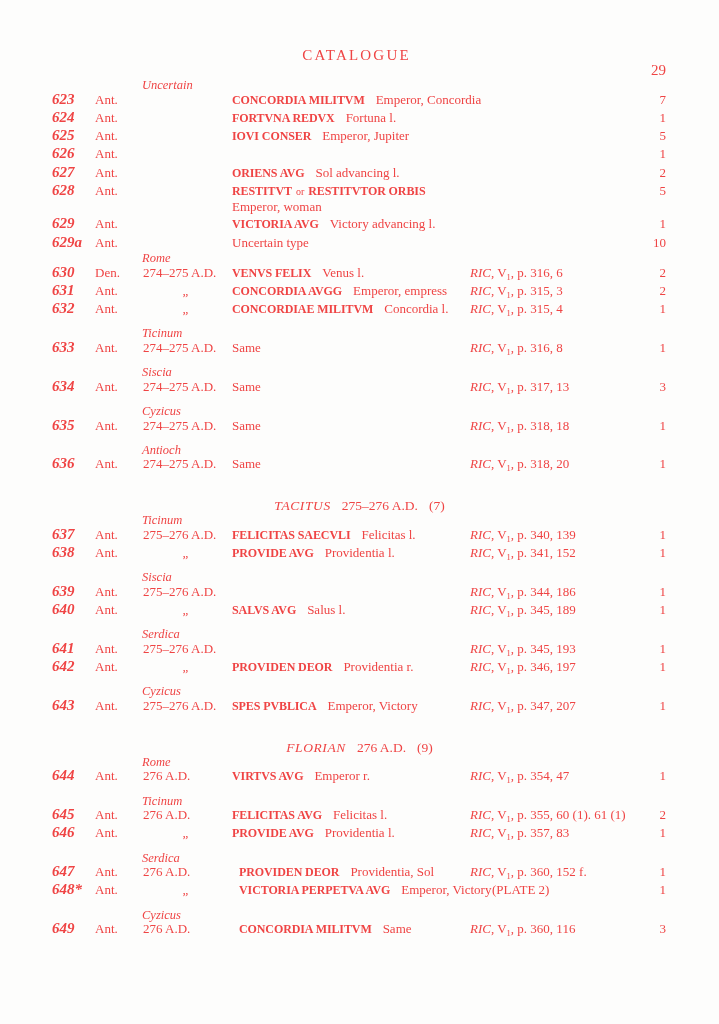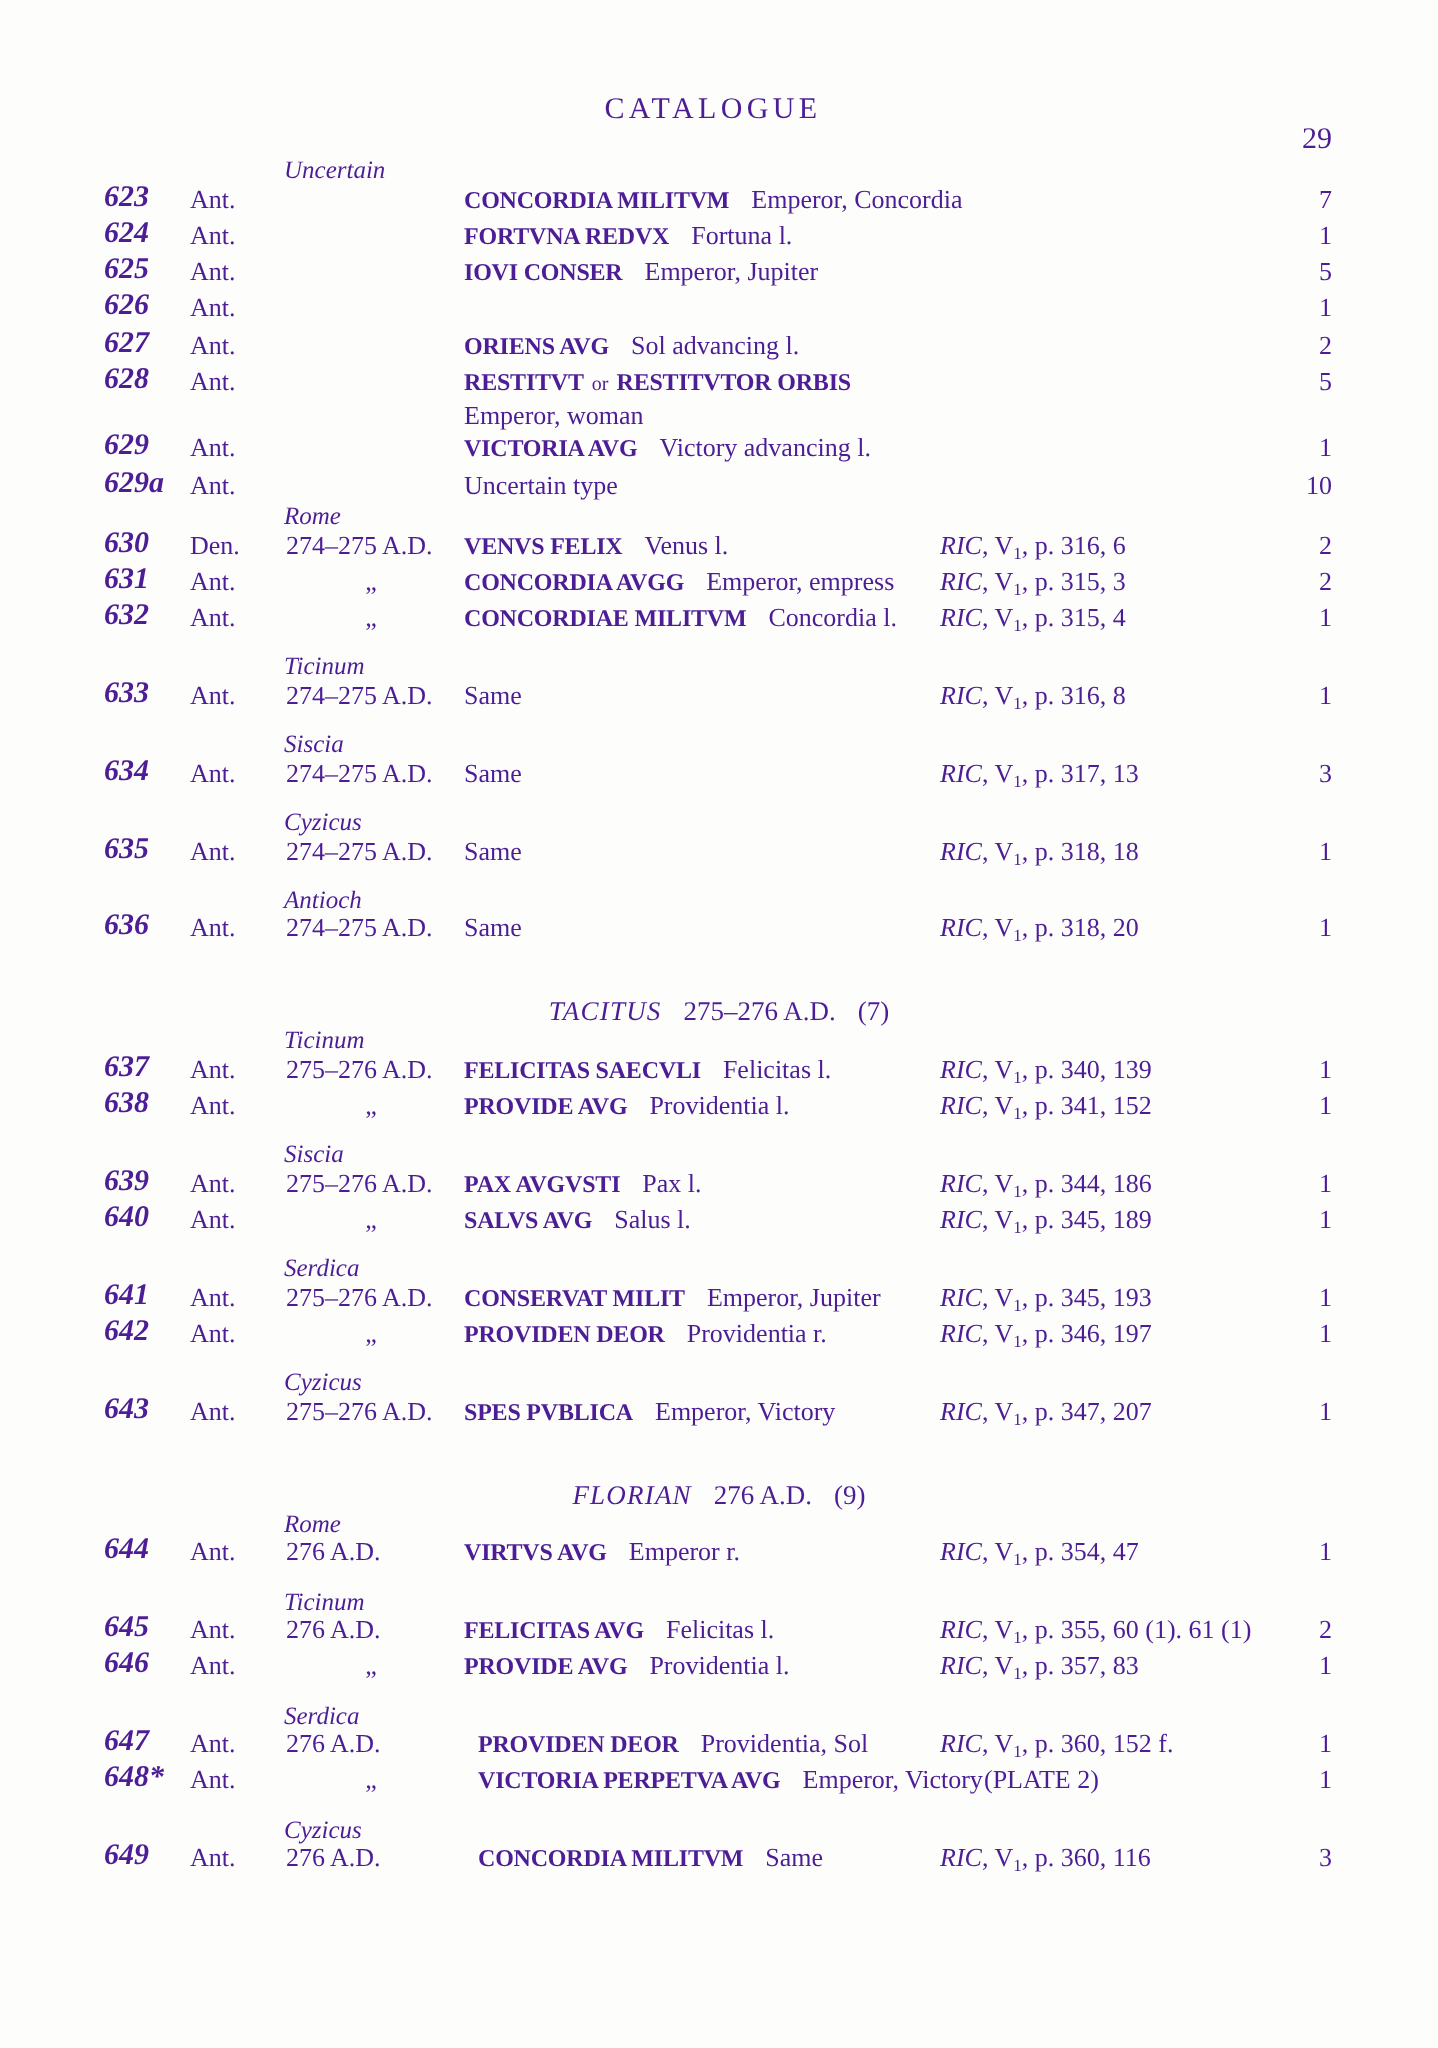--- a/index.html
+++ b/index.html
@@ -1,18 +1,18 @@
 <!DOCTYPE html>
 <html><head>
 <meta charset="utf-8">
 <style>
   html,body{margin:0;padding:0;background:#e8e8e8;}
   .page{
     position:relative;width:719px;height:1024px;margin:0 auto;
-    background:#fdfdfc;color:#4c1d95;overflow:hidden;box-sizing:border-box;
+    background:#fdfdfc;color:#ef4444;overflow:hidden;box-sizing:border-box;
     padding-top:47px;font-family:"Liberation Serif",serif;
   }
   .pg-header{position:relative;height:16px;margin-bottom:17px;}
   .pg-title{
     position:absolute;left:0;right:6px;text-align:center;
     font-size:15px;letter-spacing:2.2px;line-height:16px;
   }
   .pg-num{position:absolute;right:53px;top:15px;font-size:15px;line-height:16px;}
 
   .heading{
@@ -207,40 +207,38 @@
         <span class="c-ref"><span class="ref-ric">RIC</span><span class="ref-mid">, V</span><span class="ref-sub">1</span><span class="ref-tail">, p. 341, 152</span></span>
         <span class="c-count">1</span>
       </div>
       <div class="mint-line">
         <span class="mint">Siscia</span>
       </div>
       <div class="row">
         <span class="c-no">639</span>
         <span class="c-type">Ant.</span>
         <span class="c-date">275–276 A.D.</span>
-        <span class="c-main"><span class="legend">PAX AVGVSTI</span><span class="desc">Pax l.</span></span>
         <span class="c-ref"><span class="ref-ric">RIC</span><span class="ref-mid">, V</span><span class="ref-sub">1</span><span class="ref-tail">, p. 344, 186</span></span>
         <span class="c-count">1</span>
       </div>
       <div class="row">
         <span class="c-no">640</span>
         <span class="c-type">Ant.</span>
         <span class="c-date ditto">„</span>
         <span class="c-main"><span class="legend">SALVS AVG</span><span class="desc">Salus l.</span></span>
         <span class="c-ref"><span class="ref-ric">RIC</span><span class="ref-mid">, V</span><span class="ref-sub">1</span><span class="ref-tail">, p. 345, 189</span></span>
         <span class="c-count">1</span>
       </div>
       <div class="mint-line">
         <span class="mint">Serdica</span>
       </div>
       <div class="row">
         <span class="c-no">641</span>
         <span class="c-type">Ant.</span>
         <span class="c-date">275–276 A.D.</span>
-        <span class="c-main"><span class="legend">CONSERVAT MILIT</span><span class="desc">Emperor, Jupiter</span></span>
         <span class="c-ref"><span class="ref-ric">RIC</span><span class="ref-mid">, V</span><span class="ref-sub">1</span><span class="ref-tail">, p. 345, 193</span></span>
         <span class="c-count">1</span>
       </div>
       <div class="row">
         <span class="c-no">642</span>
         <span class="c-type">Ant.</span>
         <span class="c-date ditto">„</span>
         <span class="c-main"><span class="legend">PROVIDEN DEOR</span><span class="desc">Providentia r.</span></span>
         <span class="c-ref"><span class="ref-ric">RIC</span><span class="ref-mid">, V</span><span class="ref-sub">1</span><span class="ref-tail">, p. 346, 197</span></span>
         <span class="c-count">1</span>

